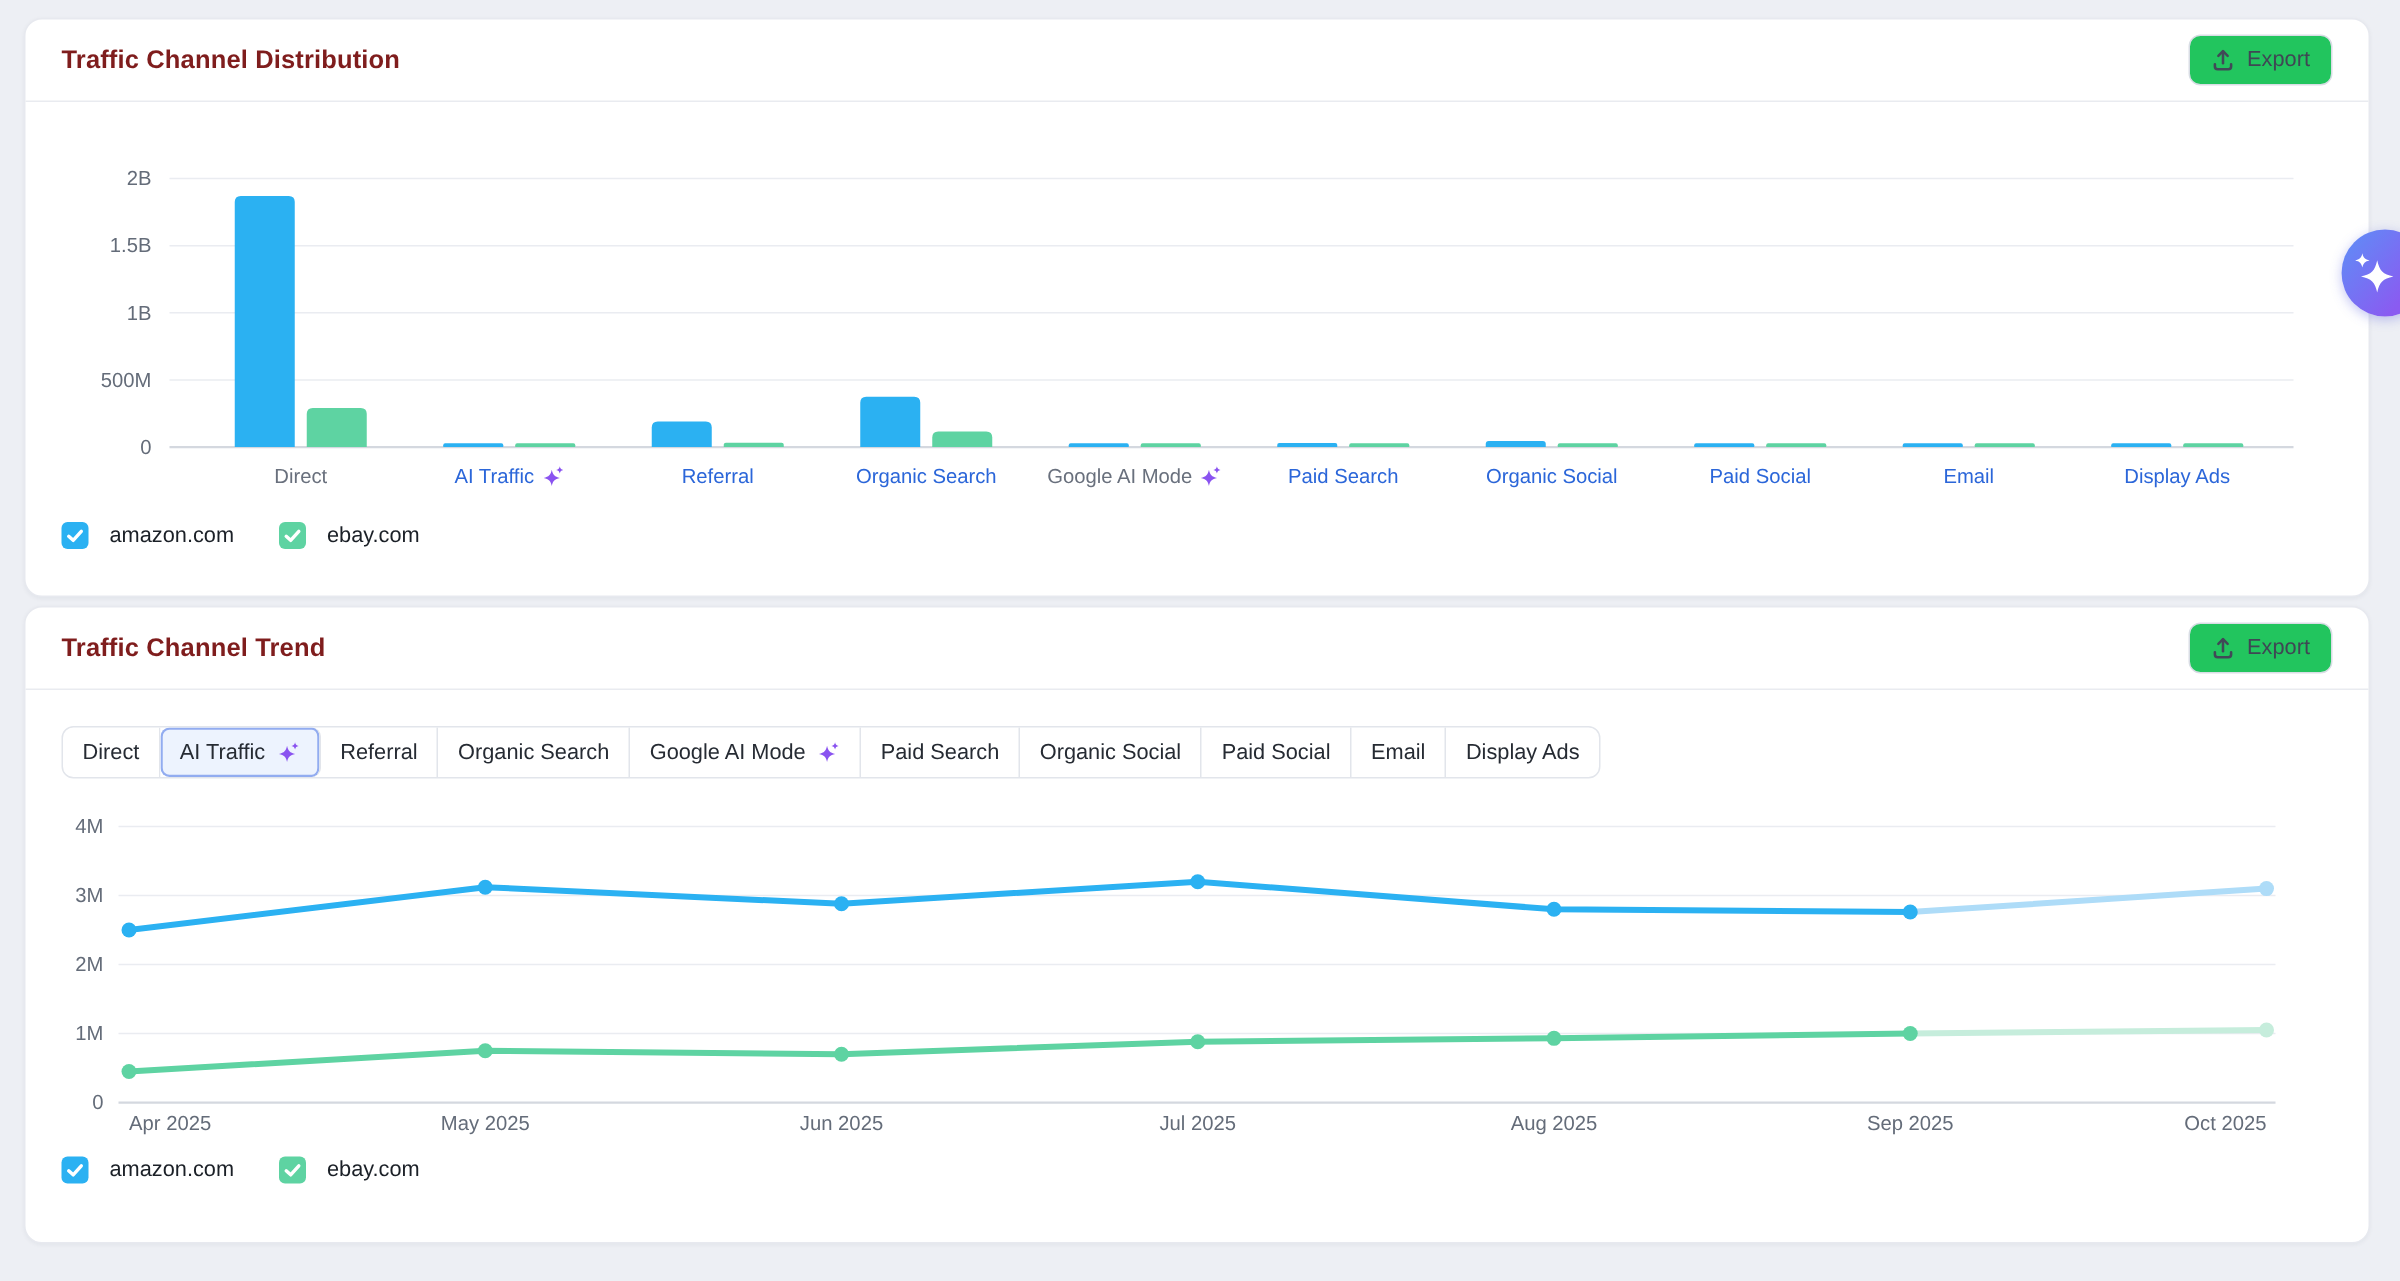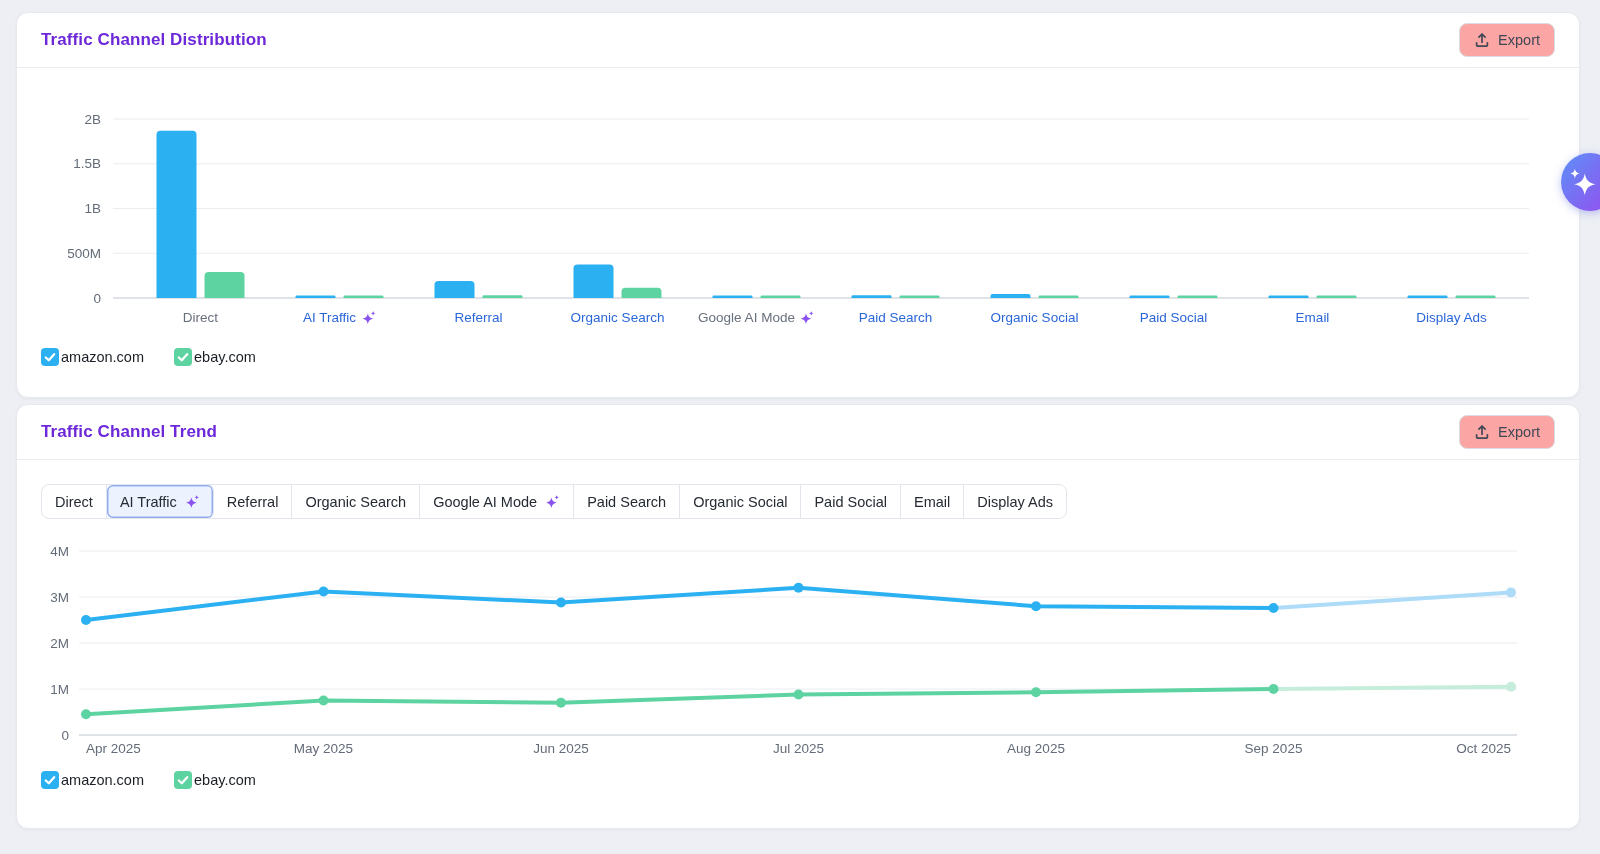--- a/index.html
+++ b/index.html
@@ -3,35 +3,35 @@
 <meta charset="utf-8">
 <style>
   html,body{margin:0;padding:0;width:1600px;height:854px;overflow:hidden;
     background:#edeff4;font-family:"Liberation Sans","DejaVu Sans",sans-serif;}
   .card{position:absolute;left:16px;right:20px;background:#ffffff;border:1px solid #e7e9ef;
     border-radius:12px;box-shadow:0 1px 3px rgba(25,35,60,.05);box-sizing:border-box;}
   #card-distribution{top:12px;height:386px;}
   #card-trend{top:404px;height:425px;}
   .card header{display:flex;justify-content:space-between;align-items:center;height:54px;
     padding:0 24px;border-bottom:1px solid #e9ebf0;}
-  .card h2{margin:0;font-size:17px;font-weight:700;color:#6d28d9;letter-spacing:.1px;text-align:center;}
+  .card h2{margin:0;font-size:17px;font-weight:700;color:#7f1d1d;letter-spacing:.1px;text-align:center;}
   .export-btn{display:inline-flex;align-items:center;gap:8px;height:34px;padding:0 14px;
-    background:#fca5a5;border:1px solid #d9dde5;border-radius:8px;font-size:14.5px;color:#3f4754;
+    background:#22c55e;border:1px solid #d9dde5;border-radius:8px;font-size:14.5px;color:#3f4754;
     font-family:inherit;cursor:pointer;}
   .card-body{padding:0 24px;}
   svg.chart{display:block;}
   #bar-chart{margin-top:36px;}
   .cat-row{position:relative;height:26px;font-size:13.5px;}
   .cat{position:absolute;top:6px;transform:translateX(-50%);white-space:nowrap;display:inline-flex;
     align-items:center;gap:5px;text-decoration:none;}
   .cat.link{color:#2b66d9;cursor:pointer;}
   .cat.muted{color:#69707d;cursor:default;}
   .legend{display:flex;align-items:center;gap:30px;margin-top:18px;}
   #line-legend{margin-top:10px;}
-  .legend-item{display:inline-flex;align-items:center;gap:2px;cursor:pointer;}
+  .legend-item{display:inline-flex;align-items:center;gap:14px;cursor:pointer;}
   .cb{width:18px;height:18px;border-radius:4px;display:inline-flex;align-items:center;justify-content:center;}
   .legend-item .lbl{font-size:14.5px;color:#1b2027;}
   .tabs{display:inline-flex;margin-top:24px;border:1px solid #e2e5eb;border-radius:8px;background:#fff;}
   .tab{display:inline-flex;align-items:center;gap:8px;height:33px;padding:0 13px;font-size:14.5px;
     color:#262b33;border-right:1px solid #e2e5eb;cursor:pointer;white-space:nowrap;box-sizing:border-box;}
   .tab:first-child{border-radius:7px 0 0 7px;}
   .tab:last-child{border-right:none;border-radius:0 7px 7px 0;}
   .tab.selected{background:#edf3fe;box-shadow:inset 0 0 0 1.5px #92acf0;border-radius:6px;}
   .ai-fab{position:absolute;top:153px;left:1561px;width:58px;height:58px;border-radius:50%;
     background:linear-gradient(130deg,#6289f6 10%,#8a5bf1 75%);display:flex;align-items:center;

